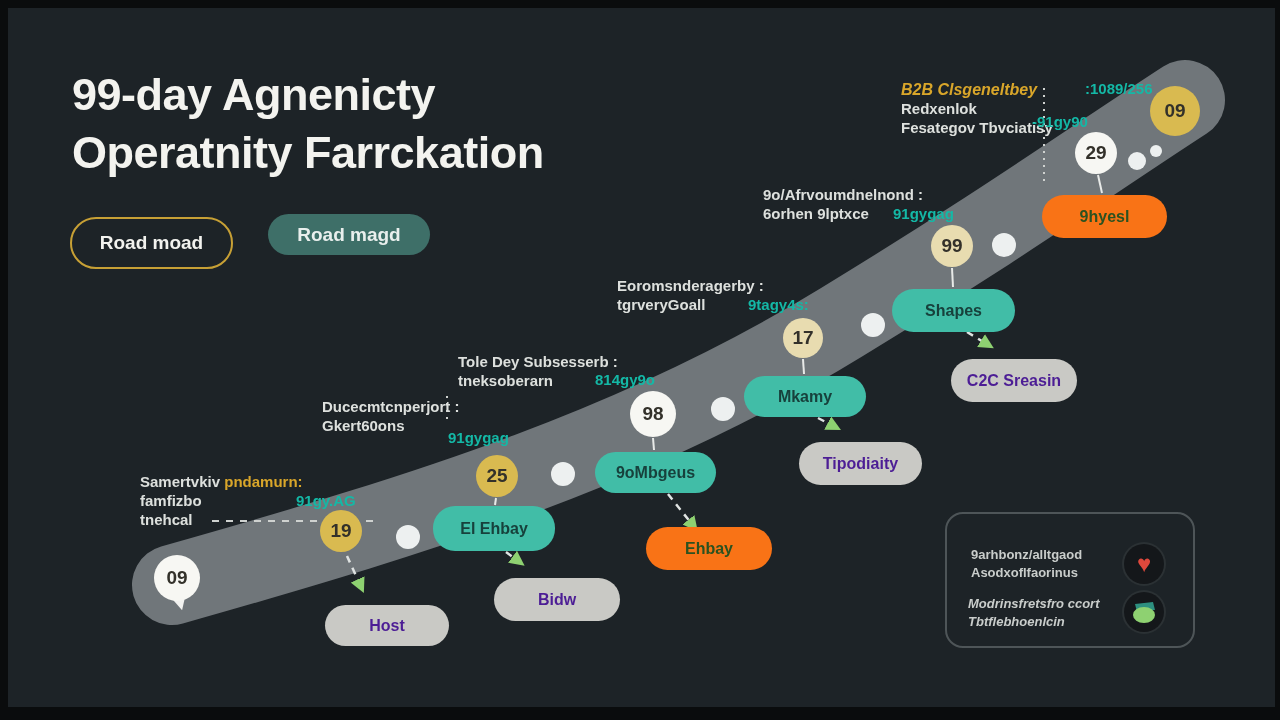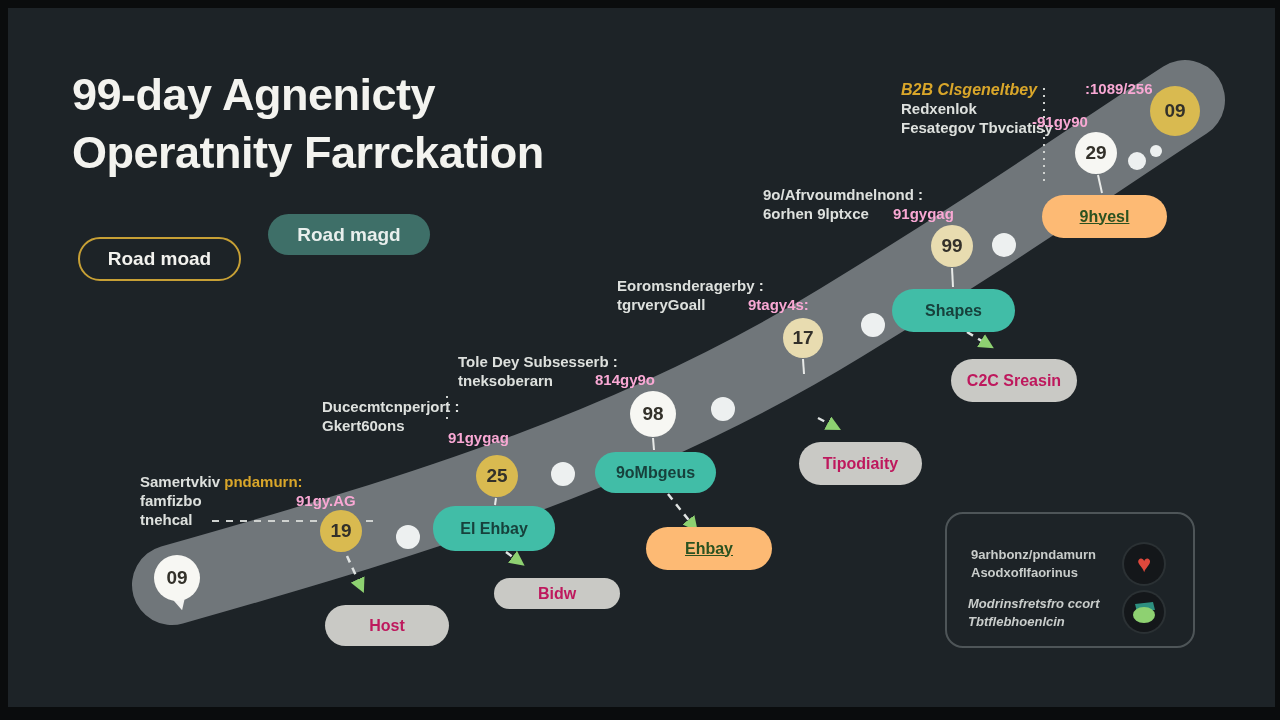--- a/index.html
+++ b/index.html
@@ -8,37 +8,37 @@
     background:#1d2327;
     font-family:"Liberation Sans", sans-serif;
     padding-left:7px;
   }
   .layer{position:absolute;left:0;top:0;}
   .frame{position:absolute;background:#0a0c0d;}
   .title{position:absolute;left:72px;top:66px;color:#f3f3ef;font-weight:700;
          font-size:45px;line-height:58px;letter-spacing:-0.5px;}
   .btn{position:absolute;display:flex;align-items:center;justify-content:center;
        font-family:"Liberation Sans",sans-serif;font-size:19px;font-weight:600;cursor:pointer;}
-  .btn-outline{left:78px;top:217px;width:163px;height:44px;border-radius:27px;
-       background:transparent;border:2px solid #c7a035;color:#f2f2ee;margin-top:20px;}
+  .btn-outline{left:70px;top:217px;width:163px;height:52px;border-radius:27px;
+       background:transparent;border:2px solid #c7a035;color:#f2f2ee;}
   .btn-filled{left:268px;top:214px;width:162px;height:41px;border-radius:29px;
        background:#3e6f68;border:none;color:#e9efed;}
   .circle{position:absolute;border-radius:50%;display:flex;align-items:center;
        justify-content:center;font-weight:700;font-size:19px;color:#33312a;}
   .c-white{background:#f7f7f3;}
   .c-gold{background:#d9ba50;}
   .c-tan{background:#e8dcb0;}
   .pill{position:absolute;border-radius:22px;display:flex;align-items:center;
        justify-content:center;font-weight:700;font-size:16px;}
   .p-teal{background:#41bda7;color:#17413c;}
-  .p-green{background:#fdba74;color:#2b5220;text-decoration:underline;}
-  .p-gray{background:#c9c9c5;color:#be185d;}
+  .p-green{background:#f97316;color:#2b5220;}
+  .p-gray{background:#c9c9c5;color:#4c1d95;}
   .ann{position:absolute;font-size:15px;font-weight:600;color:#dde0dd;line-height:19px;white-space:nowrap;}
   .ann .gold{color:#d9a62a;}
-  .ann-val{position:absolute;font-size:15px;font-weight:600;color:#f9a8d4;white-space:nowrap;}
+  .ann-val{position:absolute;font-size:15px;font-weight:600;color:#14b8a6;white-space:nowrap;}
   .legend{position:absolute;left:945px;top:512px;width:250px;height:136px;
        border:2px solid #4e5558;border-radius:18px;box-sizing:border-box;}
   .legend-text{position:absolute;font-size:13px;font-weight:600;color:#c9cdcb;line-height:18px;}
   .licon{position:absolute;width:40px;height:40px;border-radius:50%;background:#14171a;
        display:flex;align-items:center;justify-content:center;box-shadow:0 0 0 2px #2b3134;}
   .heart{color:#e0483c;font-size:24px;line-height:24px;}
 </style>
 </head>
 <body>
 
@@ -95,23 +95,24 @@
   <div class="circle c-gold" style="left:320px;top:510px;width:42px;height:42px;">19</div>
   <div class="circle c-gold" style="left:476px;top:455px;width:42px;height:42px;">25</div>
   <div class="circle c-white" style="left:630px;top:391px;width:46px;height:46px;">98</div>
   <div class="circle c-tan" style="left:783px;top:318px;width:40px;height:40px;">17</div>
   <div class="circle c-tan" style="left:931px;top:225px;width:42px;height:42px;">99</div>
   <div class="circle c-white" style="left:1075px;top:132px;width:42px;height:42px;">29</div>
   <div class="circle c-gold" style="left:1150px;top:86px;width:50px;height:50px;">09</div>
 
   <div class="pill p-gray" style="left:325px;top:605px;width:124px;height:41px;">Host</div>
   <div class="pill p-teal" style="left:433px;top:506px;width:122px;height:45px;">El Ehbay</div>
-  <div class="pill p-gray" style="left:494px;top:578px;width:126px;height:31px;">Bidw</div>
+  <div class="pill p-gray" style="left:494px;top:578px;width:126px;height:43px;">Bidw</div>
   <div class="pill p-teal" style="left:595px;top:452px;width:121px;height:41px;">9oMbgeus</div>
   <div class="pill p-green" style="left:646px;top:527px;width:126px;height:43px;">Ehbay</div>
+  <div class="pill p-teal" style="left:744px;top:376px;width:122px;height:41px;">Mkamy</div>
   <div class="pill p-teal" style="left:892px;top:289px;width:123px;height:43px;">Shapes</div>
   <div class="pill p-gray" style="left:799px;top:442px;width:123px;height:43px;">Tipodiaity</div>
   <div class="pill p-gray" style="left:951px;top:359px;width:126px;height:43px;">C2C Sreasin</div>
   <div class="pill p-green" style="left:1042px;top:195px;width:125px;height:43px;">9hyesl</div>
 
   <div class="ann" style="left:140px;top:472px;">
     <div><span>Samertvkiv</span> <span class="gold">pndamurn:</span></div>
     <div>famfizbo</div>
     <div>tnehcal</div>
   </div>
@@ -144,21 +145,21 @@
   <div class="ann" style="left:901px;top:80px;">
     <div class="gold" style="font-size:16px;font-style:italic;">B2B Clsgeneltbey</div>
     <div>Redxenlok</div>
     <div>Fesategov Tbvciatisy</div>
   </div>
   <div class="ann-val" style="left:1085px;top:80px;">:1089/256</div>
   <div class="ann-val" style="left:1032px;top:113px;">-91gy90</div>
 
   <div class="legend">
     <div class="legend-text" style="left:24px;top:32px;">
-      <div>9arhbonz/pndamurn</div>
+      <div>9arhbonz/alltgaod</div>
       <div>Asodxoflfaorinus</div>
     </div>
     <div class="licon" style="left:177px;top:30px;">
       <span class="heart">♥</span>
     </div>
     <div class="legend-text" style="left:21px;top:81px;font-style:italic;">
       <div>Modrinsfretsfro ccort</div>
       <div>Tbtflebhoenlcin</div>
     </div>
     <div class="licon" style="left:177px;top:78px;">

